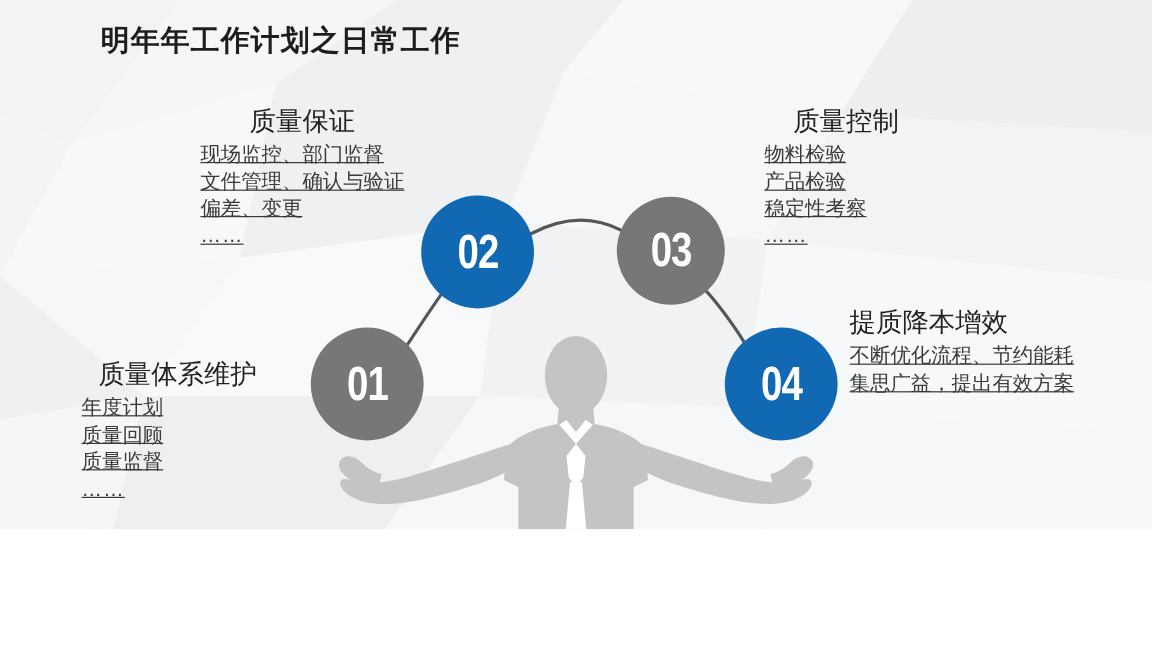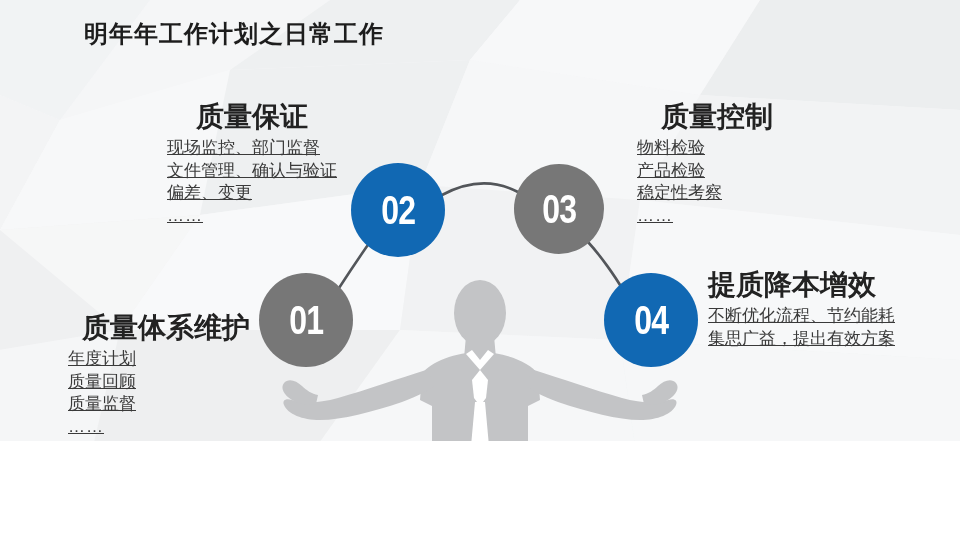--- a/index.html
+++ b/index.html
@@ -64,27 +64,26 @@
     letter-spacing: -1px;
     transform: scaleX(0.80);
     line-height: 1;
     user-select: none;
   }
   .txt-block {
     position: absolute;
     z-index: 5;
   }
   .txt-head {
-    font-size: 28px;
-    font-weight: bold;
+    font-size: 22px;
+    font-weight: normal;
     color: #222222;
     line-height: 1.18;
     margin-bottom: 4px;
     white-space: nowrap;
-    margin-top: 12px;
   }
   .txt-line {
     font-size: 17px;
     color: #3a3a3a;
     line-height: 1.33;
     white-space: nowrap;
     text-decoration: underline;
   }
   .txt-line.dots {
     letter-spacing: 1px;

